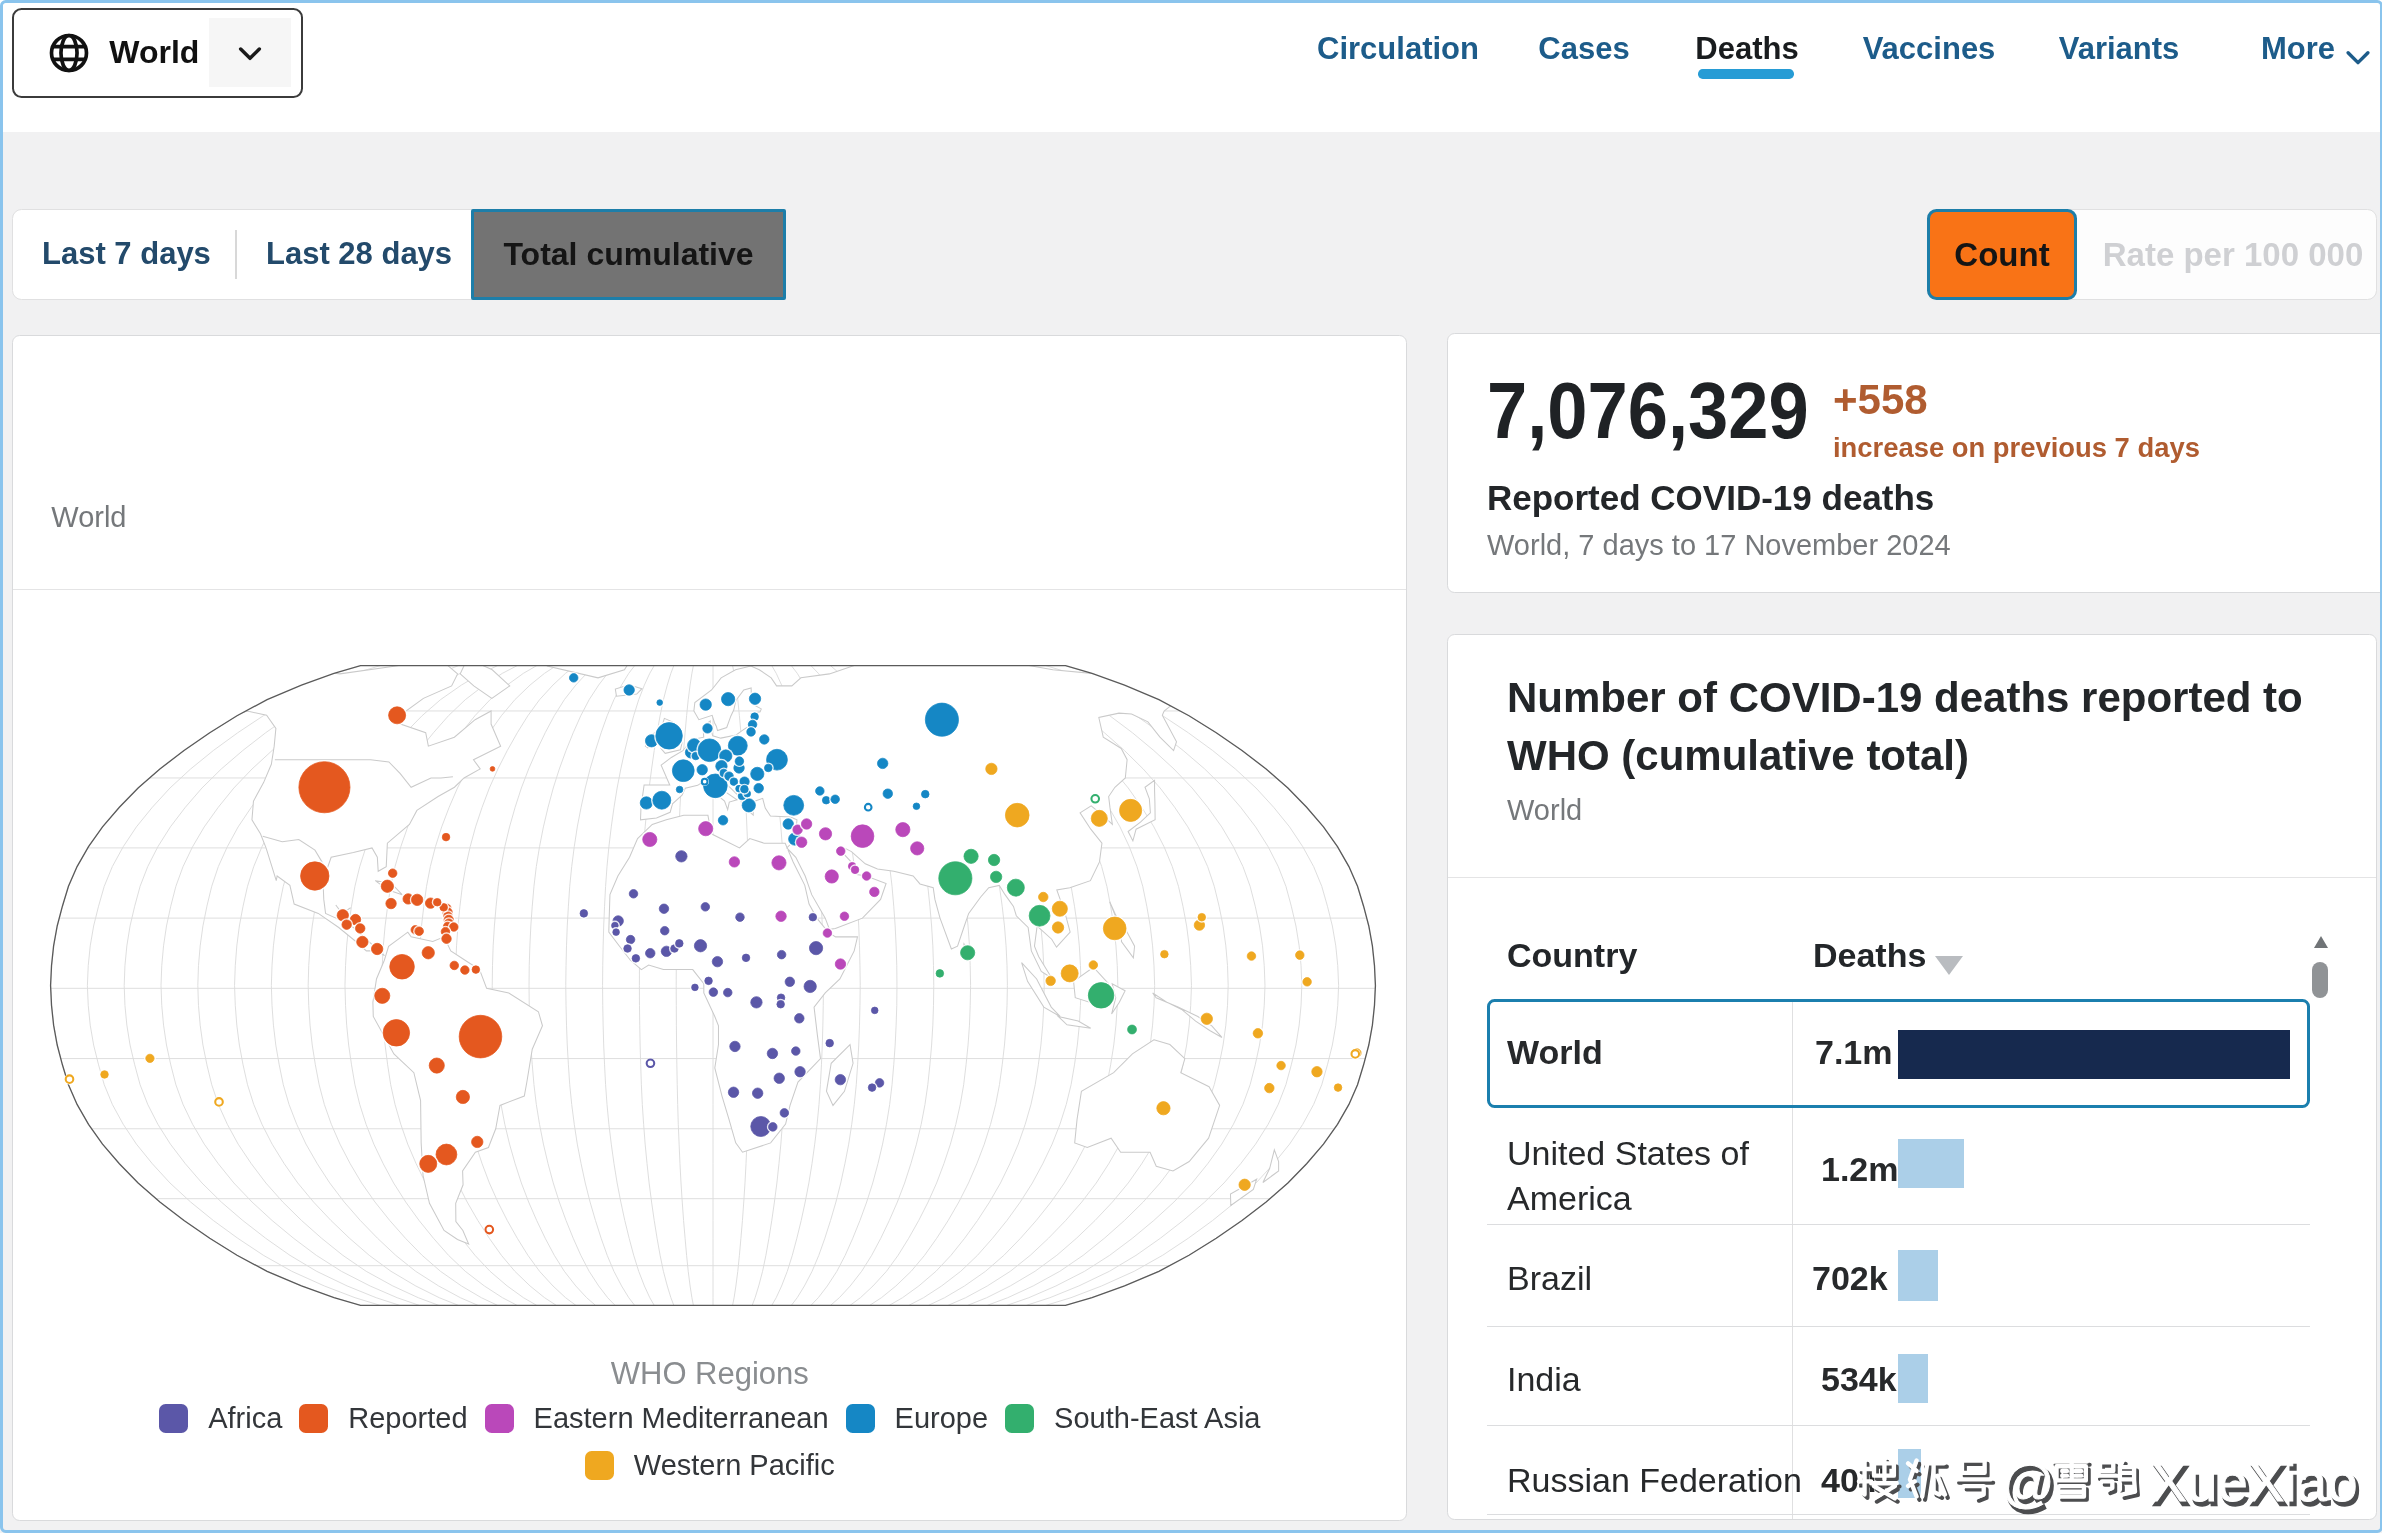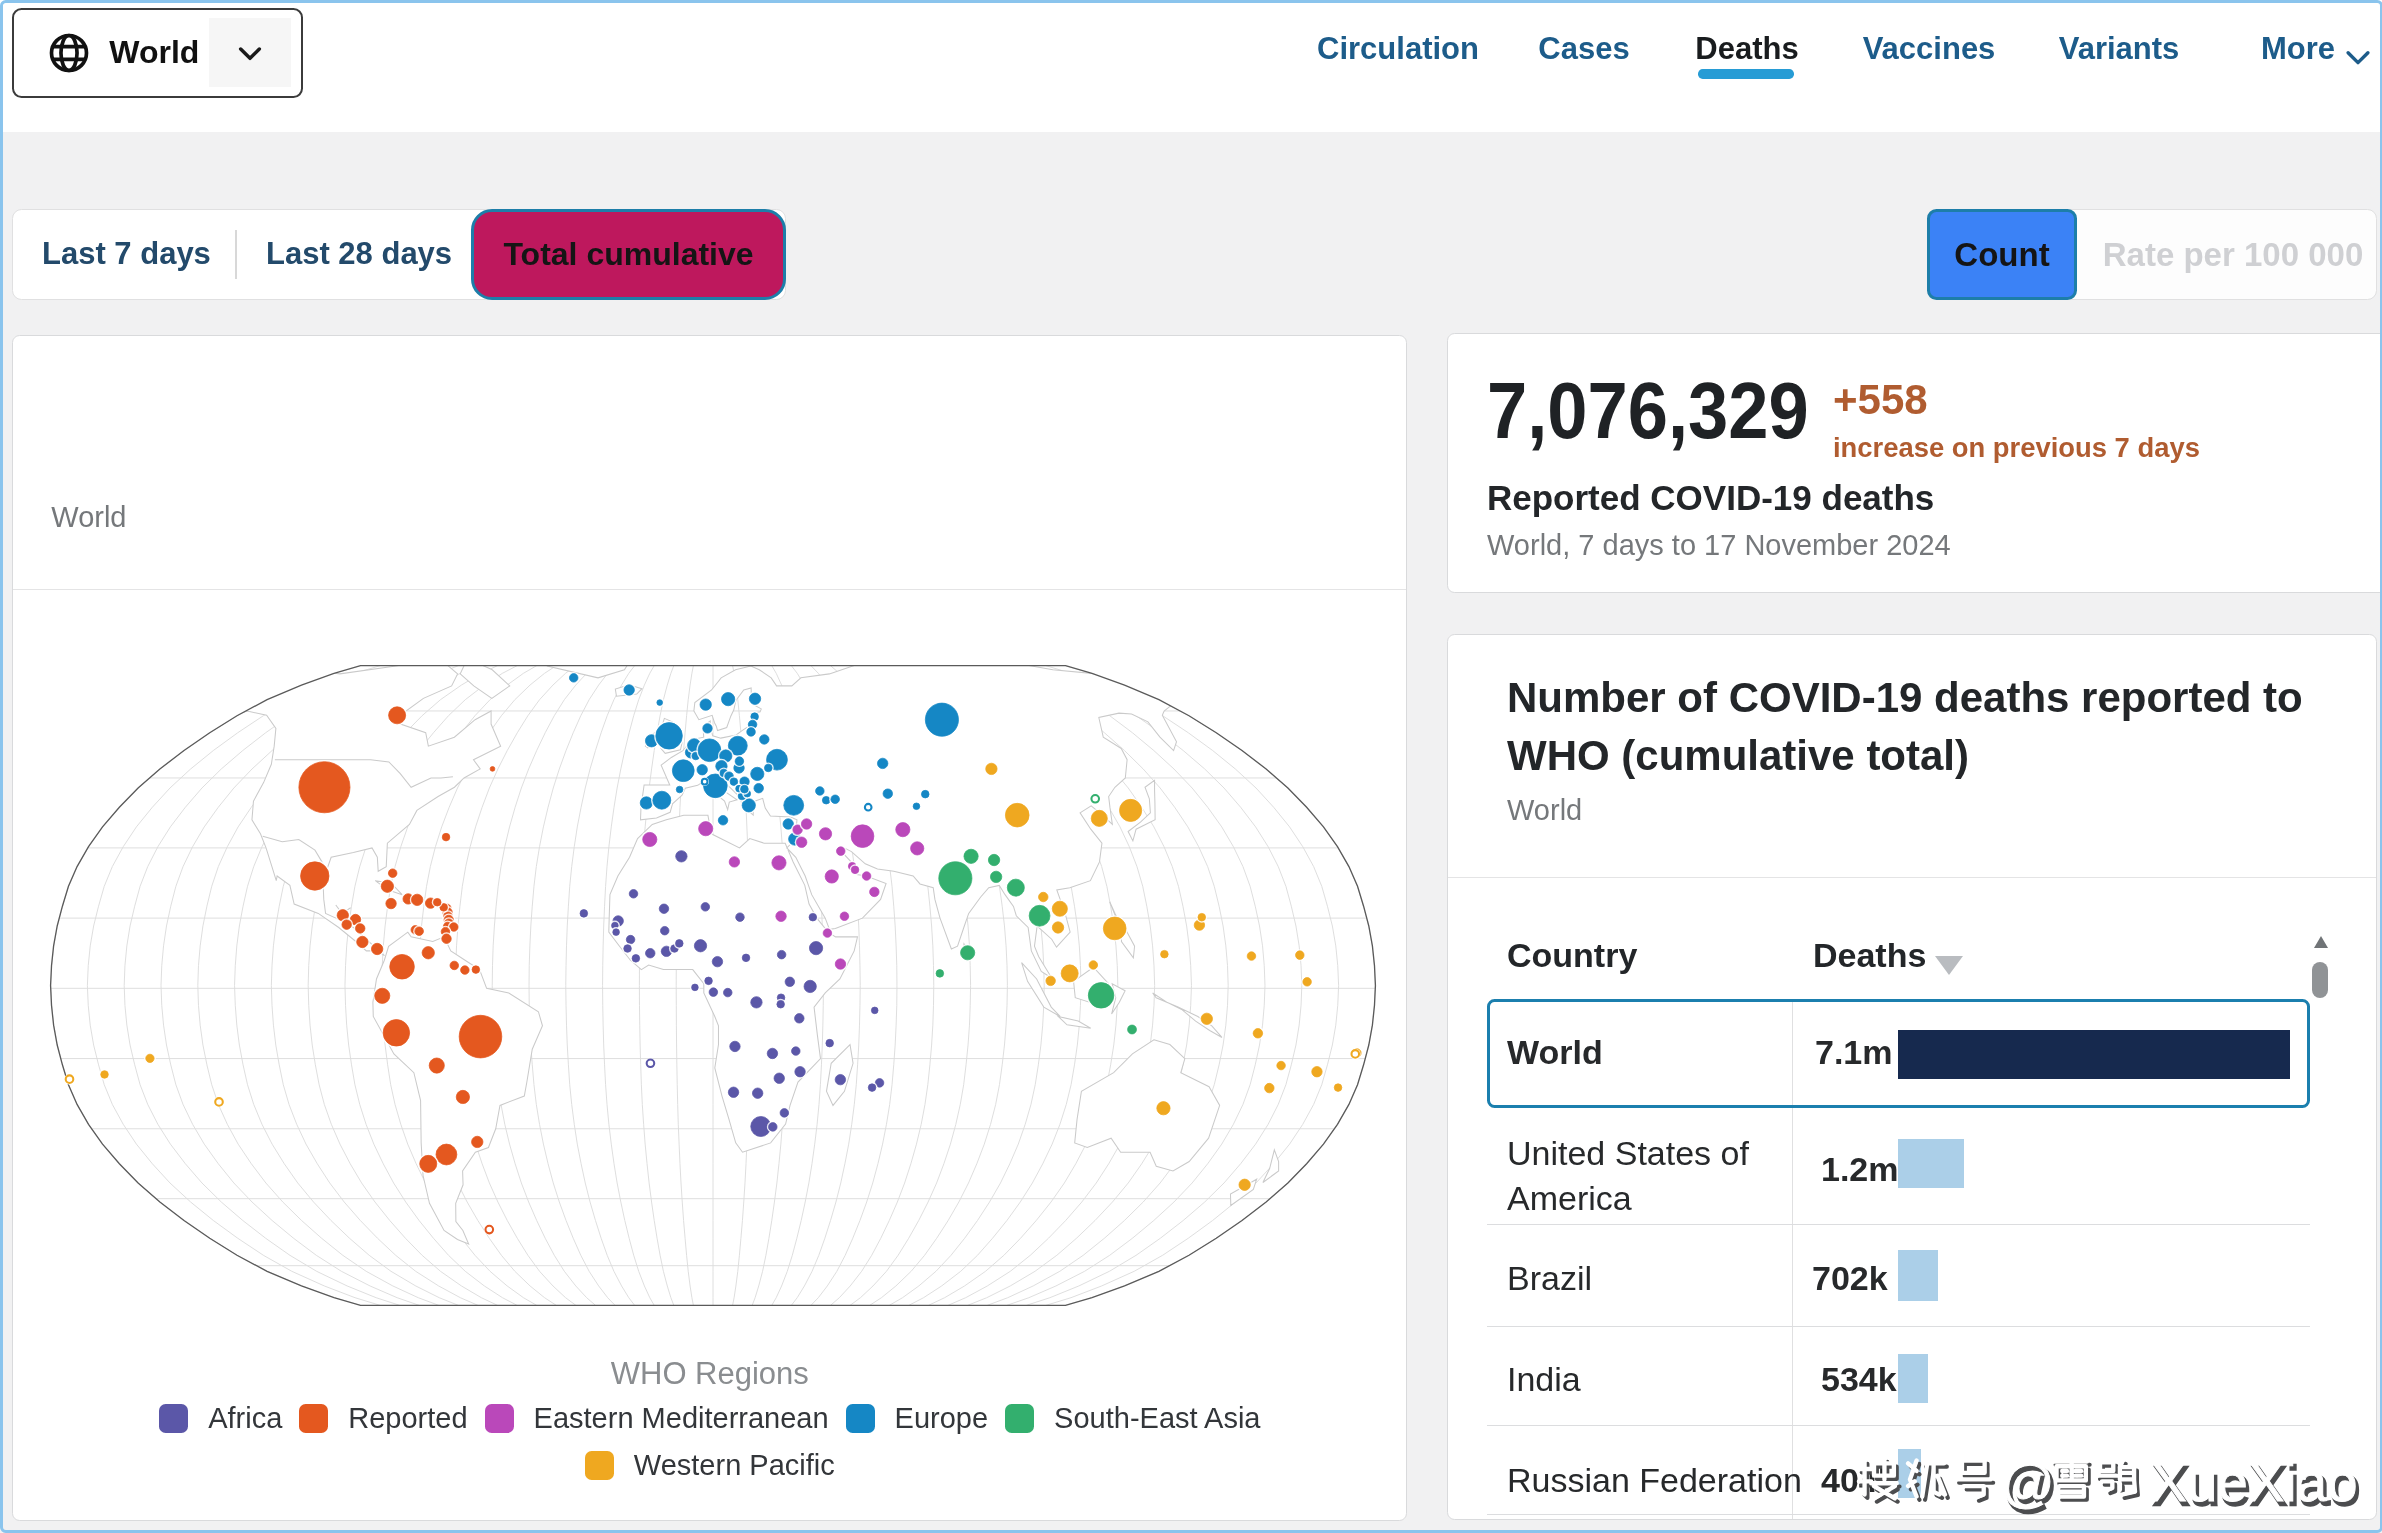--- a/index.html
+++ b/index.html
@@ -15,25 +15,25 @@
 #selector .dd { position:absolute; right:10.4px; top:8.5px; bottom:8.5px; width:82px; background:#f6f6f6; display:flex; align-items:center; justify-content:center; }
 
 .nav { position:absolute; top:31px; font-size:31px; font-weight:bold; color:#1d5c8a; white-space:nowrap; transform:translateX(-50%); }
 #nav-deaths { color:#191c1e; }
 #deaths-underline { position:absolute; left:1698px; top:69px; width:96px; height:9.5px; background:#279cd5; border-radius:4.7px; }
 .morechev { position:absolute; top:40px; }
 
 
 #tabbar { position:absolute; left:12.3px; top:209px; width:774px; height:91px; background:#fff; border:0.9px solid #e0e0e1; border-radius:9.5px; }
 .tabtxt { position:absolute; top:0; height:89px; display:flex; align-items:center; font-size:31px; font-weight:bold; color:#234a6b; }
-#tab-sel { position:absolute; left:471px; top:209px; width:315px; height:91px; background:#be185d; border:3.8px solid #1d7ea9; border-radius:21px; display:flex; align-items:center; justify-content:center; font-size:32px; font-weight:bold; color:#151515; z-index:2; }
+#tab-sel { position:absolute; left:471px; top:209px; width:315px; height:91px; background:#737373; border:3.8px solid #1d7ea9; border-radius:2px; display:flex; align-items:center; justify-content:center; font-size:32px; font-weight:bold; color:#151515; z-index:2; }
 #tabdiv { position:absolute; left:235px; top:230px; width:1.9px; height:49px; background:#d8d8d8; }
 
 #cntbar { position:absolute; left:1927px; top:209px; width:450px; height:91px; background:#fdfdfd; border:0.9px solid #e0e0e1; border-radius:9.5px; }
-#cnt-sel { position:absolute; left:1927px; top:209px; width:150px; height:91px; background:#3b82f6; border:3.8px solid #1d7ea9; border-radius:9.5px; display:flex; align-items:center; justify-content:center; font-size:33px; font-weight:bold; color:#151515; z-index:2; }
+#cnt-sel { position:absolute; left:1927px; top:209px; width:150px; height:91px; background:#f97316; border:3.8px solid #1d7ea9; border-radius:9.5px; display:flex; align-items:center; justify-content:center; font-size:33px; font-weight:bold; color:#151515; z-index:2; }
 #ratetxt { position:absolute; left:2091px; top:209px; width:284px; height:91px; display:flex; align-items:center; justify-content:center; font-size:33px; font-weight:bold; color:#cfd0d3; }
 
 
 .card { position:absolute; background:#fff; border:0.9px solid #d9dadc; border-radius:7.6px; }
 #lcard { left:12.3px; top:335px; width:1395px; height:1186px; }
 #rcard1 { left:1447px; top:333px; width:1050px; height:260px; }
 #rcard2 { left:1447px; top:634px; width:930px; height:886px; overflow:hidden; }
 
 #lcard h1 { position:absolute; left:38px; top:30px; width:1344px; font-size:43px; line-height:65px; font-weight:bold; color:#232629; }
 #lcard .sub { position:absolute; left:38px; top:165px; font-size:29px; color:#75787b; }

